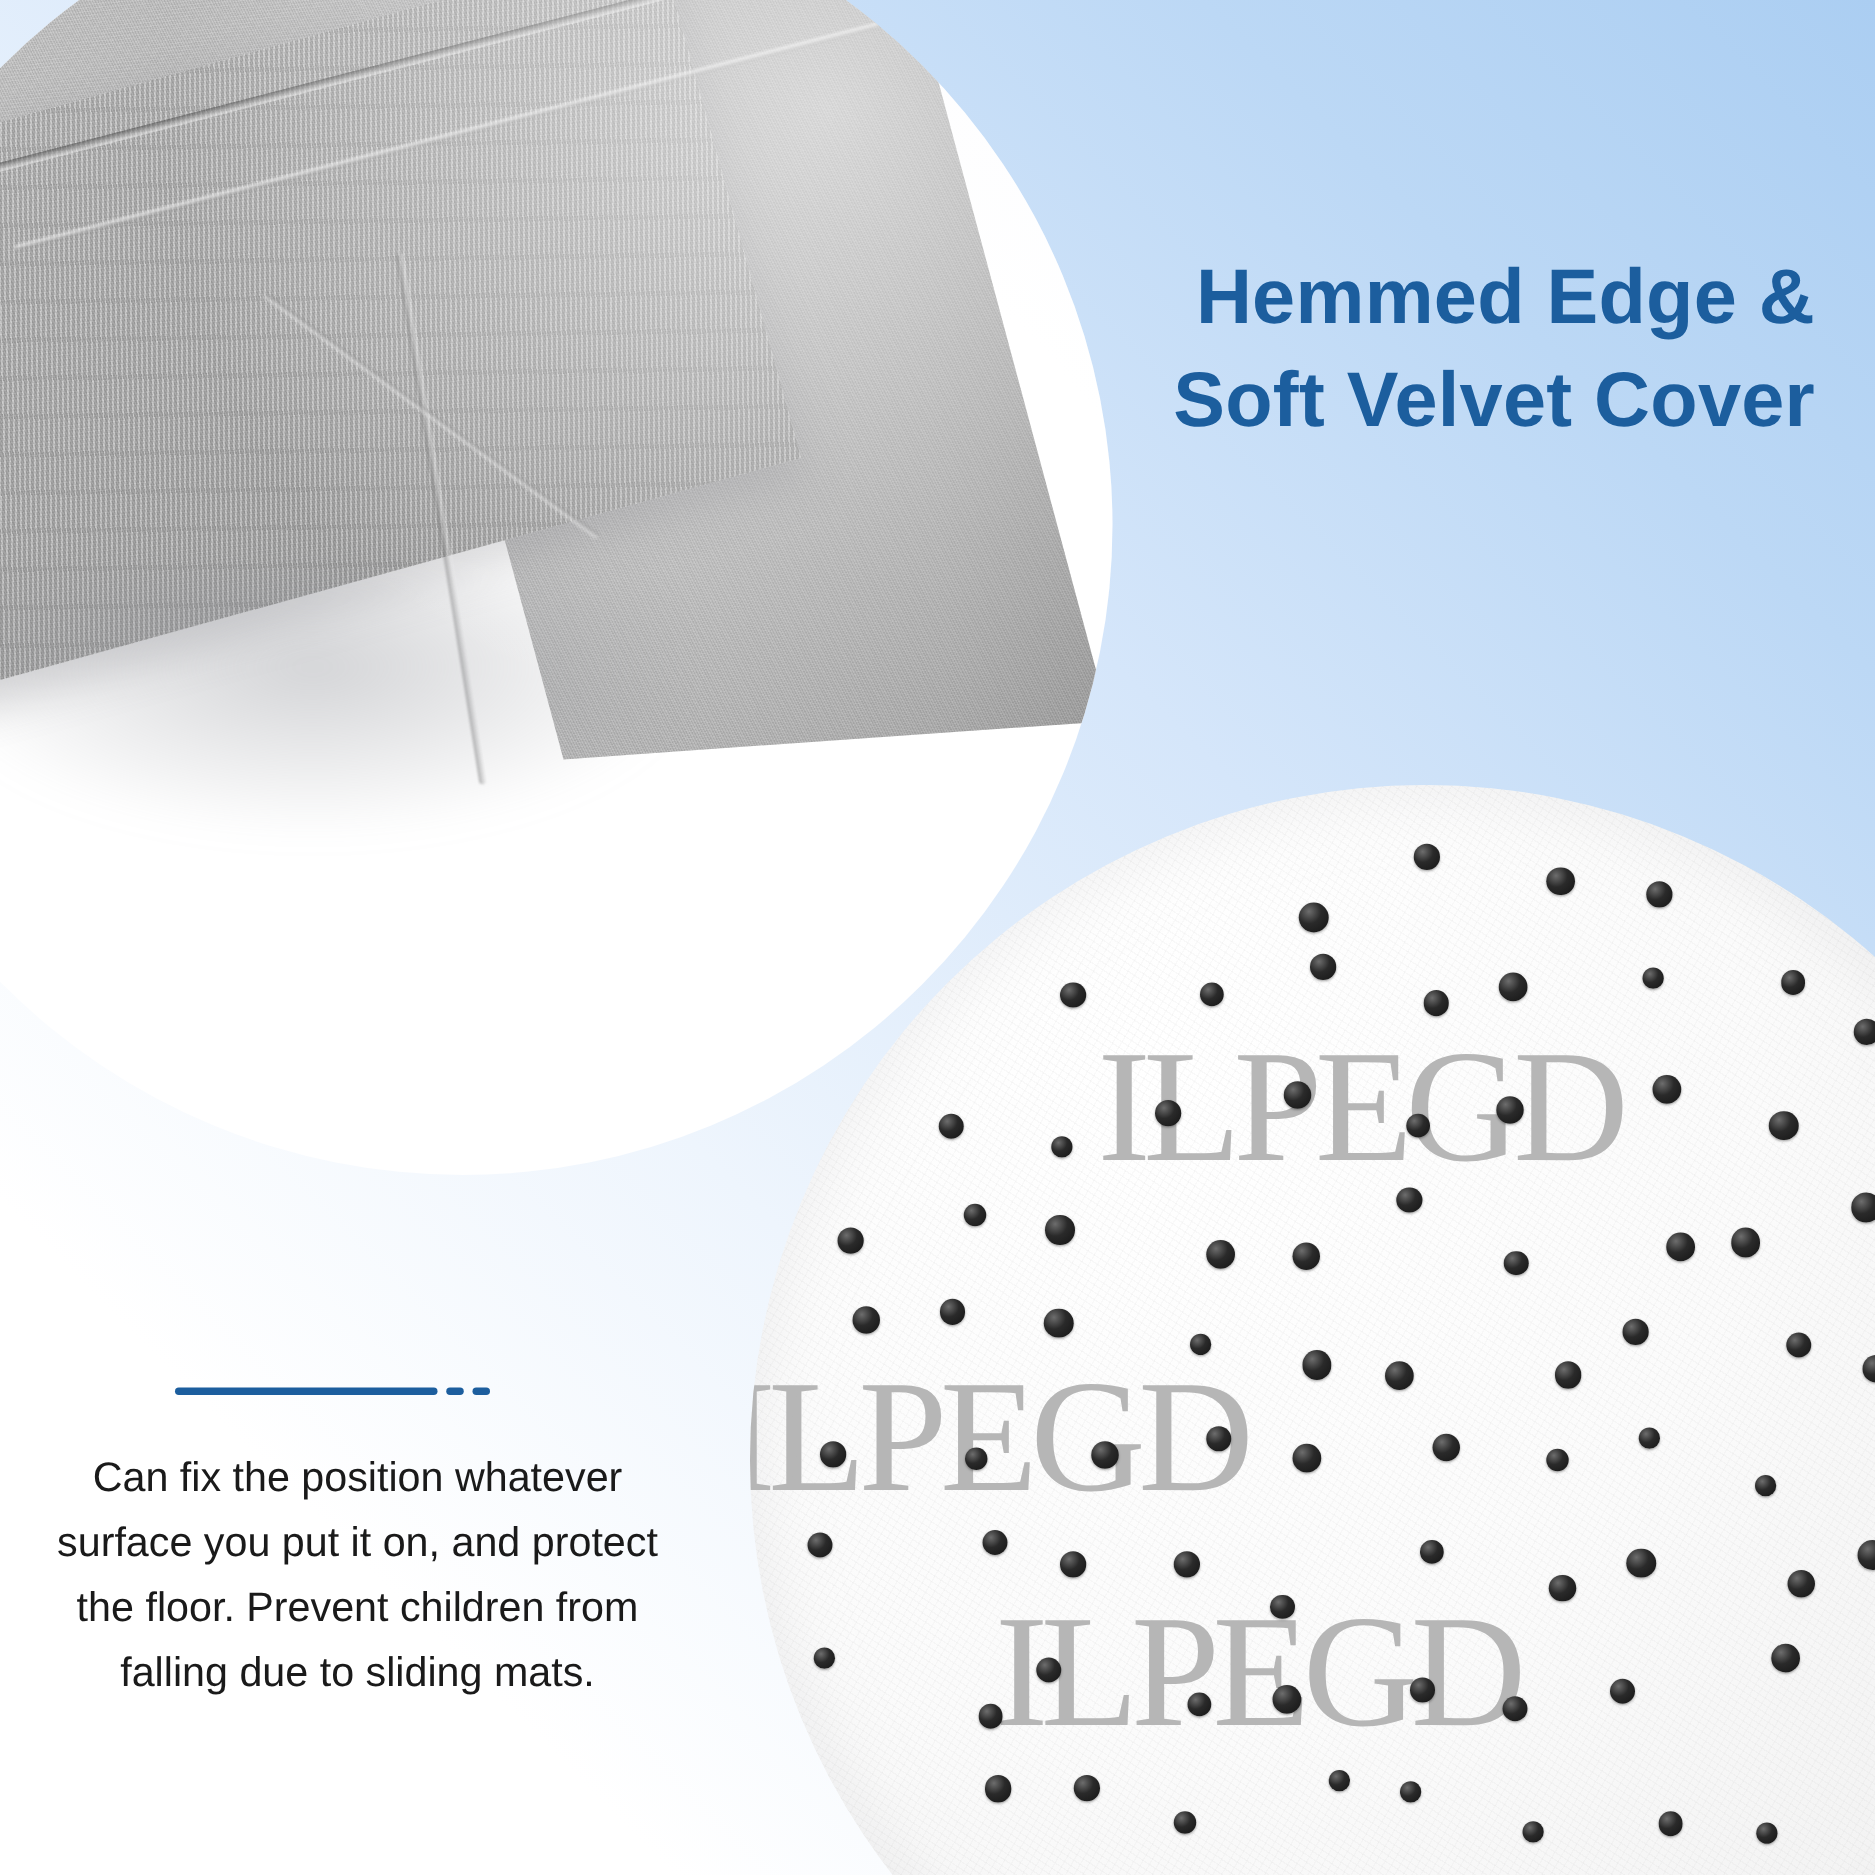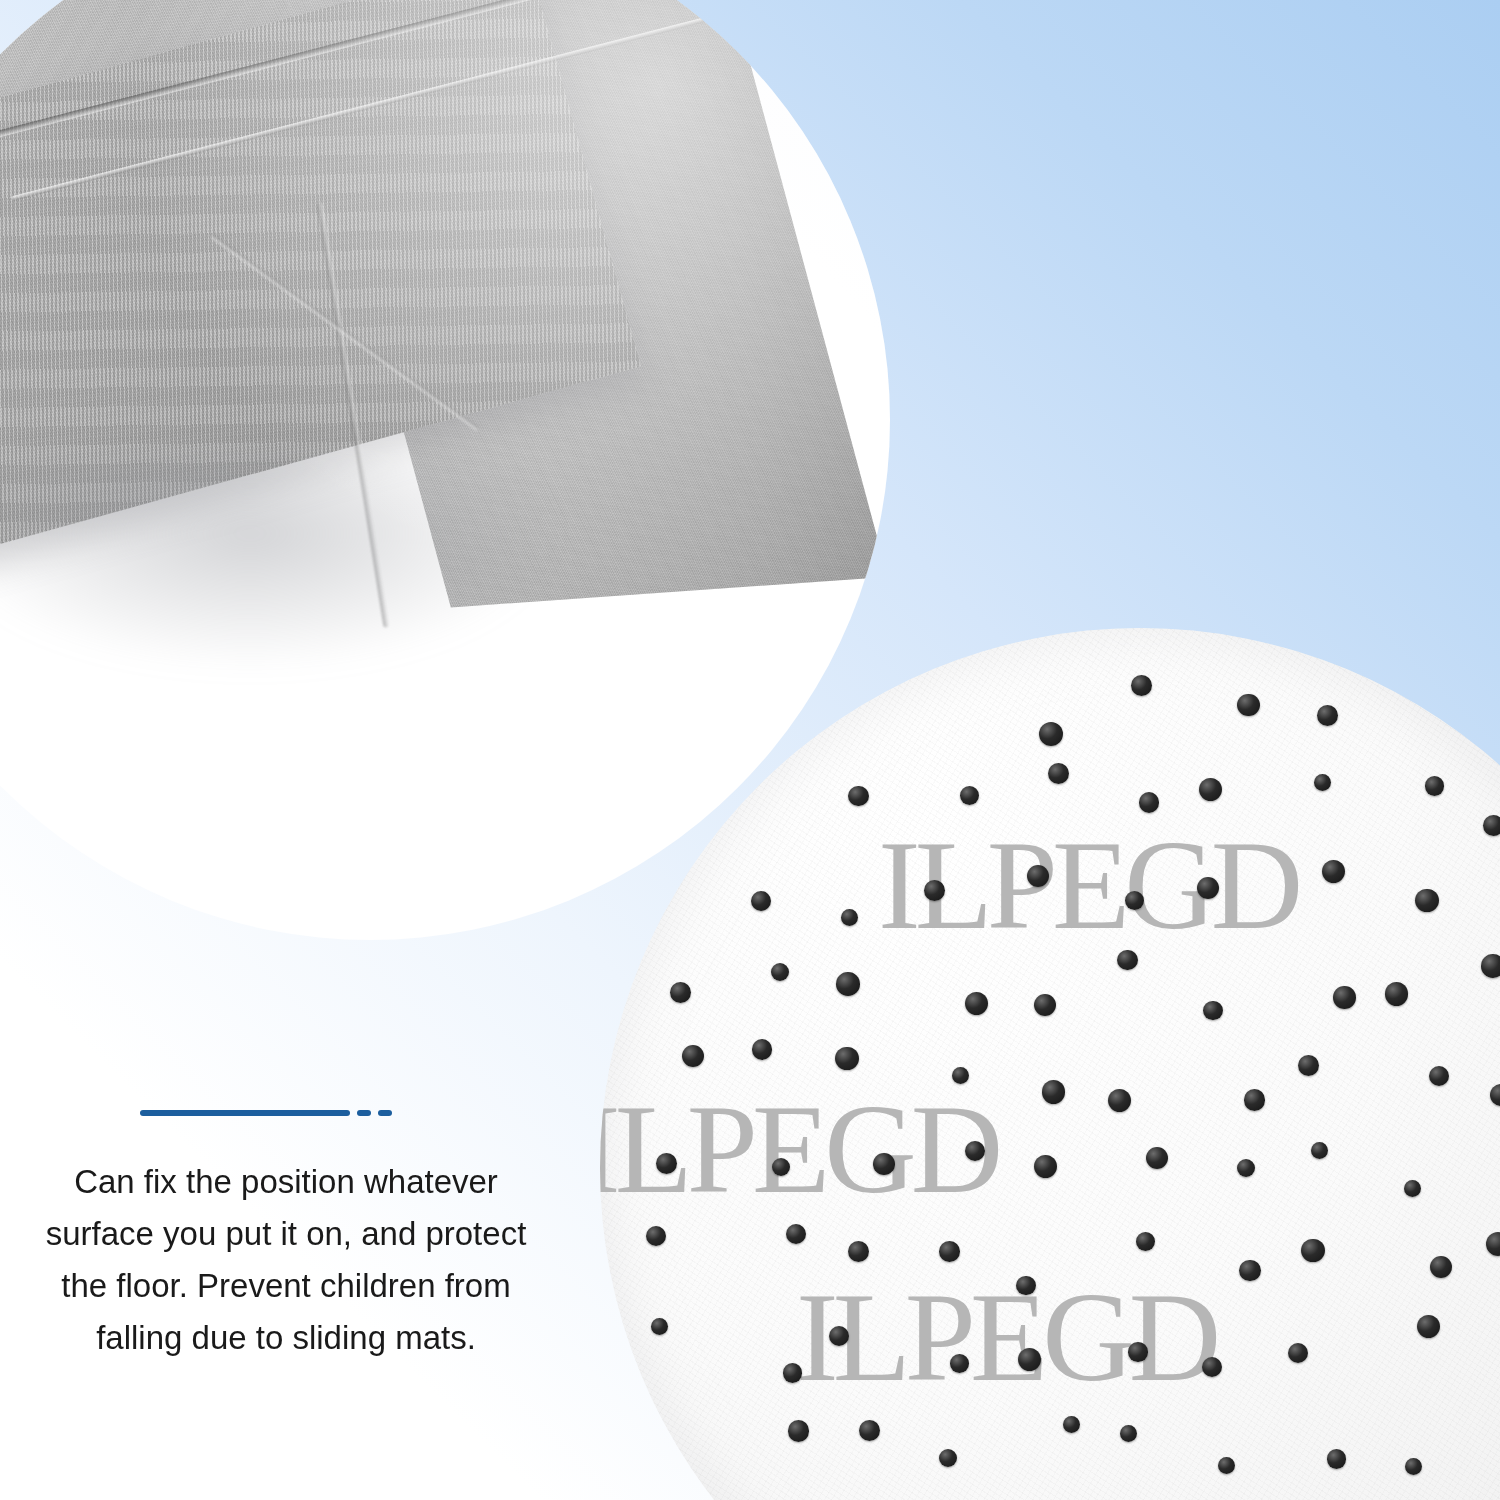--- a/index.html
+++ b/index.html
@@ -222,20 +222,24 @@
       <div class="seam-a"></div>
       <div class="seam-b"></div>
       <div class="seam-corner"></div>
       <div class="seam-diag"></div>
 
       <div class="soft-shadow"></div>
       <div class="rimlight"></div>
     </div>
   </div>
 
+  <div class="headline">
+    <span>Hemmed Edge &amp;</span>
+    <span class="l2">Soft Velvet Cover</span>
+  </div>
 
   <div class="grip-circle">
     <div class="fabric-grain"></div>
 
     <div class="wm wm1"><span>ILPEGD</span></div>
     <div class="wm wm2"><span>ILPEGD</span></div>
     <div class="wm wm3"><span>ILPEGD</span></div>
 
     <div id="dots">
         <span class="dot" style="width: 24px; height: 24px; left: 438.7px; top: 93.5px;"></span>

